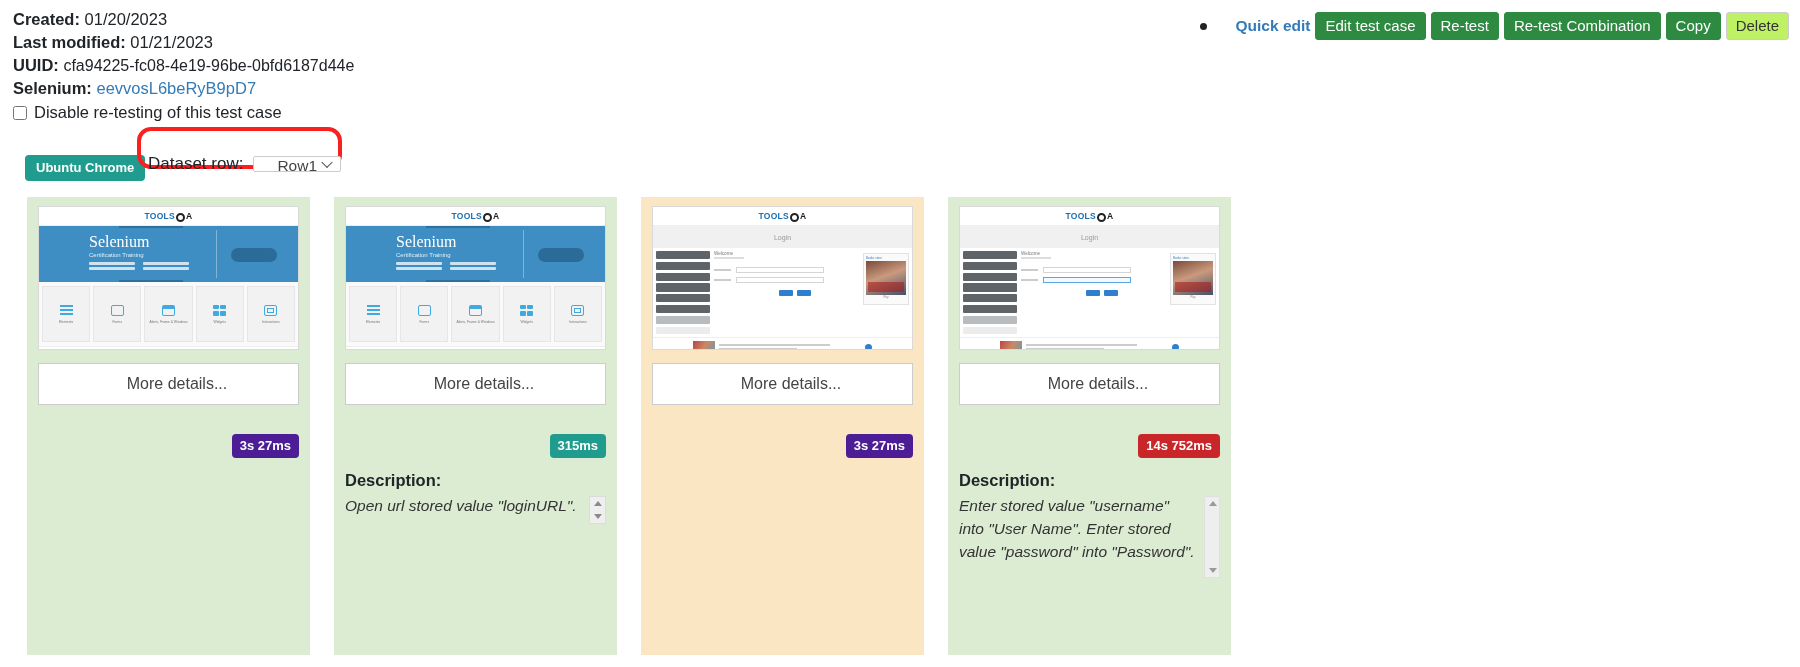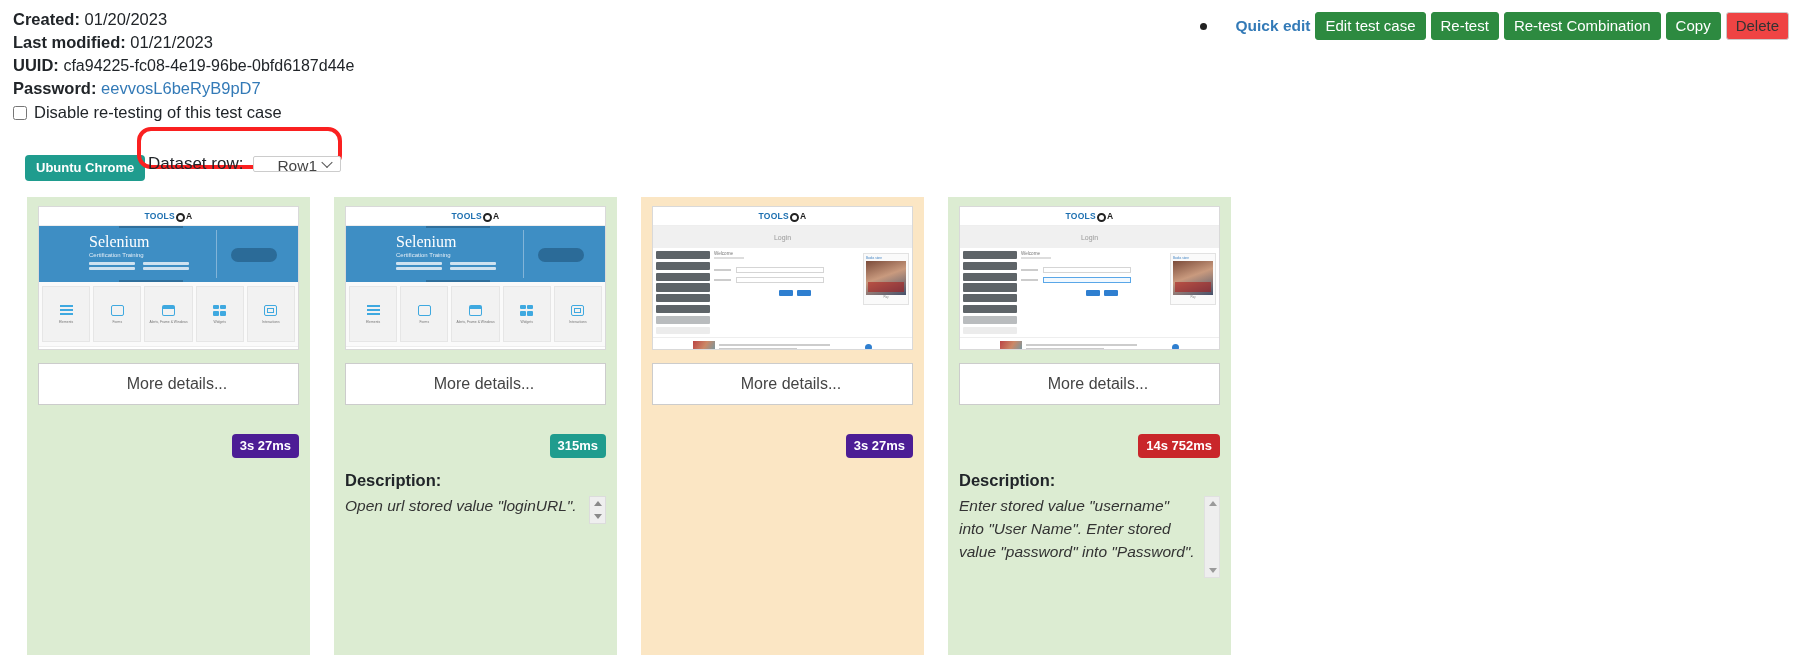--- a/index.html
+++ b/index.html
@@ -24,21 +24,21 @@
   .disable-row input[type=checkbox]{ width:14px;height:14px;margin:0;cursor:pointer; }
   .disable-row label { font-size:16.5px; color:#212529; cursor:pointer; }
 
   
   .toolbar { position:absolute; right:11px; top:12px; display:flex; align-items:center; gap:0; }
   .bullet-dot { width:7px;height:7px;border-radius:50%;background:#222; margin-right:29px; }
   .quick-edit { color:#337ab7; font-size:15.5px; font-weight:700; cursor:pointer; white-space:nowrap; }
   .btn { font-size:15px; font-weight:400; padding:4px 9px 5px; border-radius:3px;
          white-space:nowrap; cursor:pointer; line-height:17px; }
   .btn-green { background:#2d8a40; color:#fff; border:1px solid #2d8a40; margin-left:5px; }
-  .btn-light { background:#ef4444; color:#333; border:1px solid #ccc; margin-left:5px; }
+  .btn-light { background:#bef264; color:#333; border:1px solid #ccc; margin-left:5px; }
 
   
   .env-row { position:absolute; left:25px; top:155px; display:flex; align-items:center; }
   .env-badge { background:#1f9c8e; color:#fff; font-size:13px; font-weight:700;
                padding:5px 11px 6px; border-radius:4px; white-space:nowrap; cursor:pointer; }
 
   .dataset-wrap { position:absolute; left:137px; top:127px;
                   border:4px solid #fa2020; border-radius:14px;
                   width:205px; height:42px; }
   .dataset-inner { position:absolute; left:143px; top:146px; width:198px; height:36px;
@@ -177,21 +177,21 @@
     </div>
     <div class="meta-line">
       <span class="k">Last modified:</span>
       <span class="v">01/21/2023</span>
     </div>
     <div class="meta-line uuid">
       <span class="k">UUID:</span>
       <span class="v">cfa94225-fc08-4e19-96be-0bfd6187d44e</span>
     </div>
     <div class="meta-line">
-      <span class="k">Password:</span>
+      <span class="k">Selenium:</span>
       <span class="v link">eevvosL6beRyB9pD7</span>
     </div>
     <div class="disable-row">
       <input type="checkbox" id="dis" style="">
       <label for="dis">Disable re-testing of this test case</label>
     </div>
   </div>
 
   <div class="toolbar">
     <span class="bullet-dot"></span>

